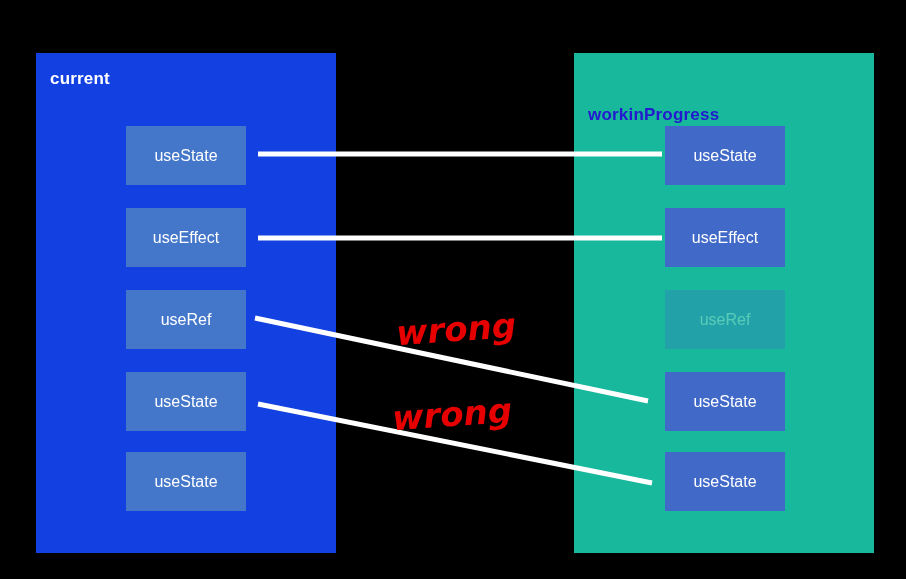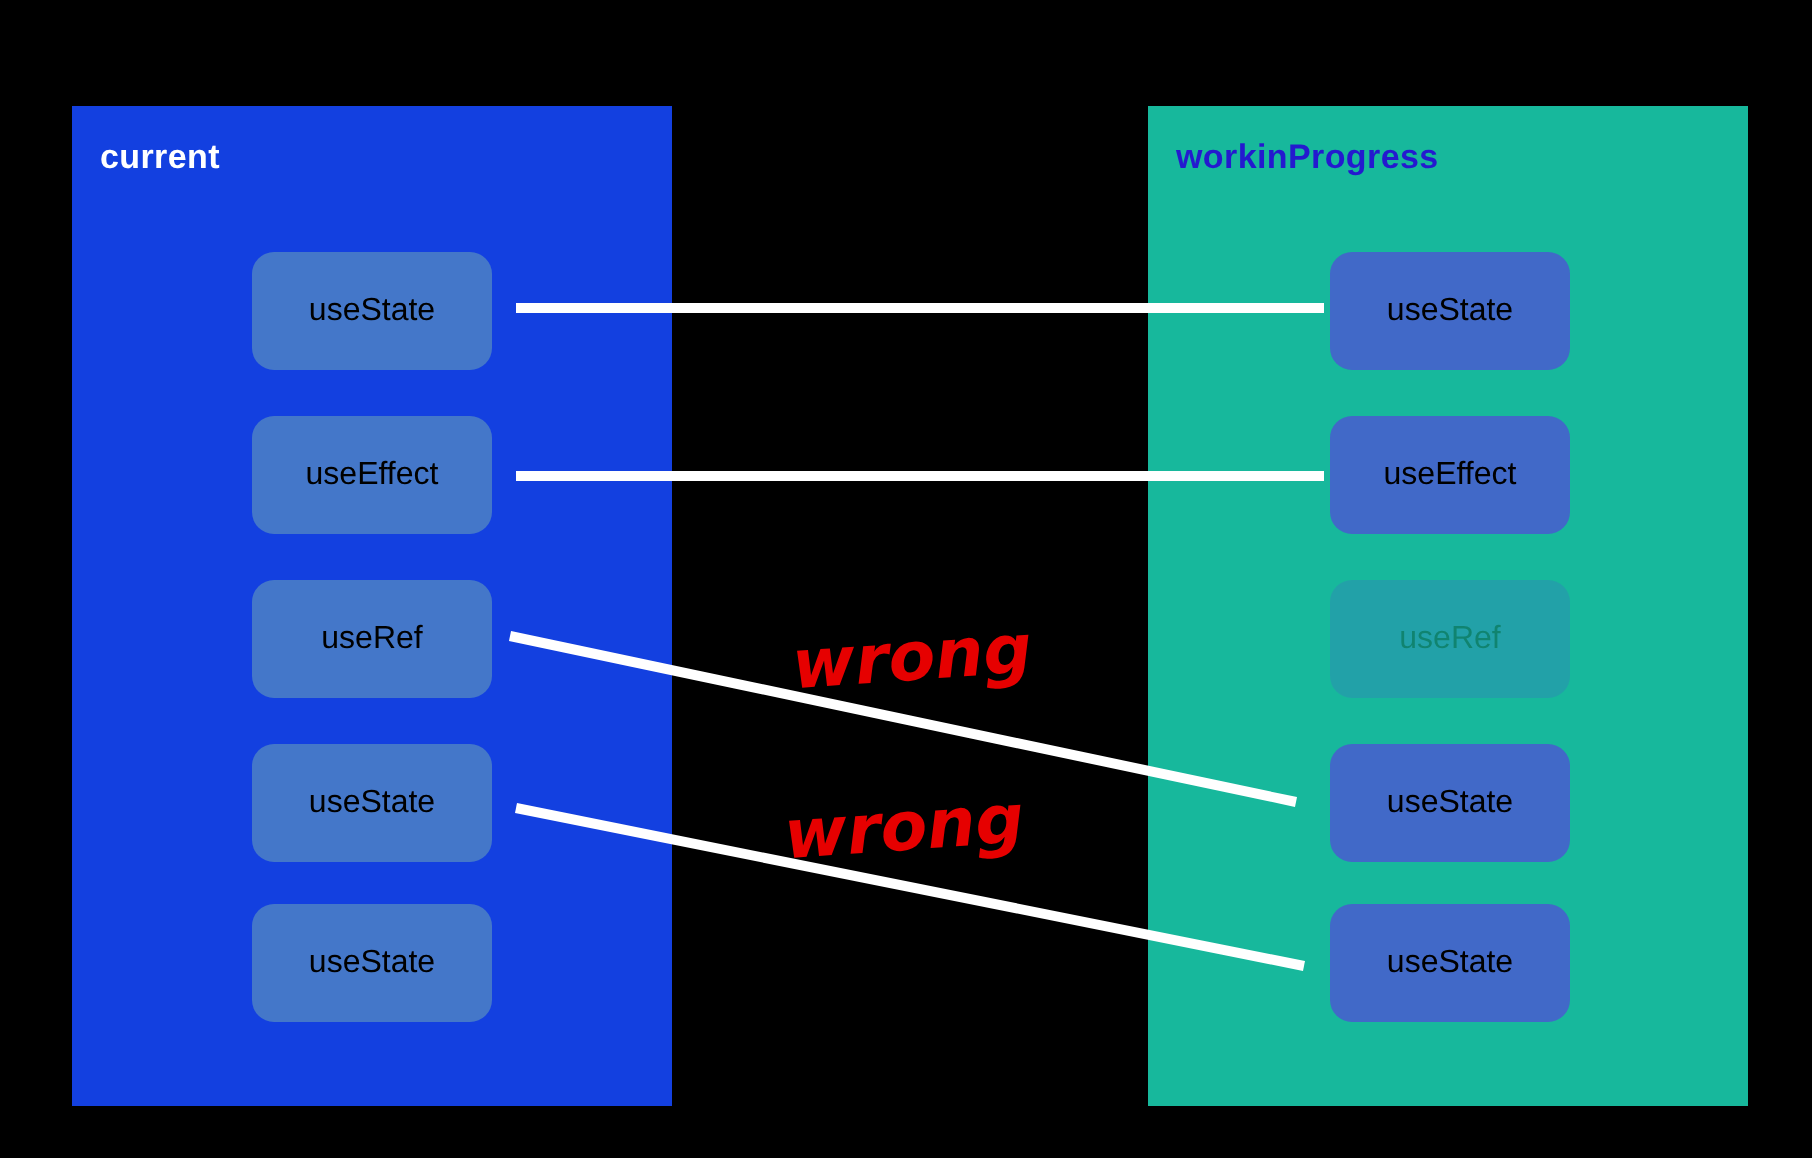--- a/index.html
+++ b/index.html
@@ -55,24 +55,23 @@
   #title-wip { color: #2419cf; }
 
   
   .hook-box {
     position: absolute;
     width: 120px;
     height: 59px;
     display: flex;
     align-items: center;
     justify-content: center;
-    color: #000000;
+    color: #ffffff;
     font-size: 16px;
     box-sizing: border-box;
-    border-radius: 11px;
   }
   .hook-box.left  { left: 90px;  background: #4477c9; }
   .hook-box.right { left: 91px;  background: #4169c8; }
   .hook-box.faded { opacity: 0.28; }
 
   
   #links {
     position: absolute;
     left: 0;
     top: 0;
@@ -126,21 +125,21 @@
     </div>
     <div class="hook-box left" style="top: 319px; background: rgb(68, 119, 201);">
       <span>useState</span>
     </div>
     <div class="hook-box left" style="top: 399px; background: rgb(68, 119, 201);">
       <span>useState</span>
     </div>
   </div>
 
   <div class="panel" id="panel-wip" style="background: rgb(23, 184, 156);">
-    <div class="panel-title" id="title-wip" style="color: rgb(36, 25, 207);">workinProgress</div>
+    <div class="panel-title" id="title-wip" style="color: rgb(36, 25, 207); margin-top: 36px;">workinProgress</div>
 
     <div class="hook-box right" style="top: 73px; background: rgb(65, 105, 200);">
       <span>useState</span>
     </div>
     <div class="hook-box right" style="top: 155px; background: rgb(65, 105, 200);">
       <span>useEffect</span>
     </div>
     <div class="hook-box right faded" style="top: 237px; background: rgb(65, 105, 200);">
       <span>useRef</span>
     </div>

